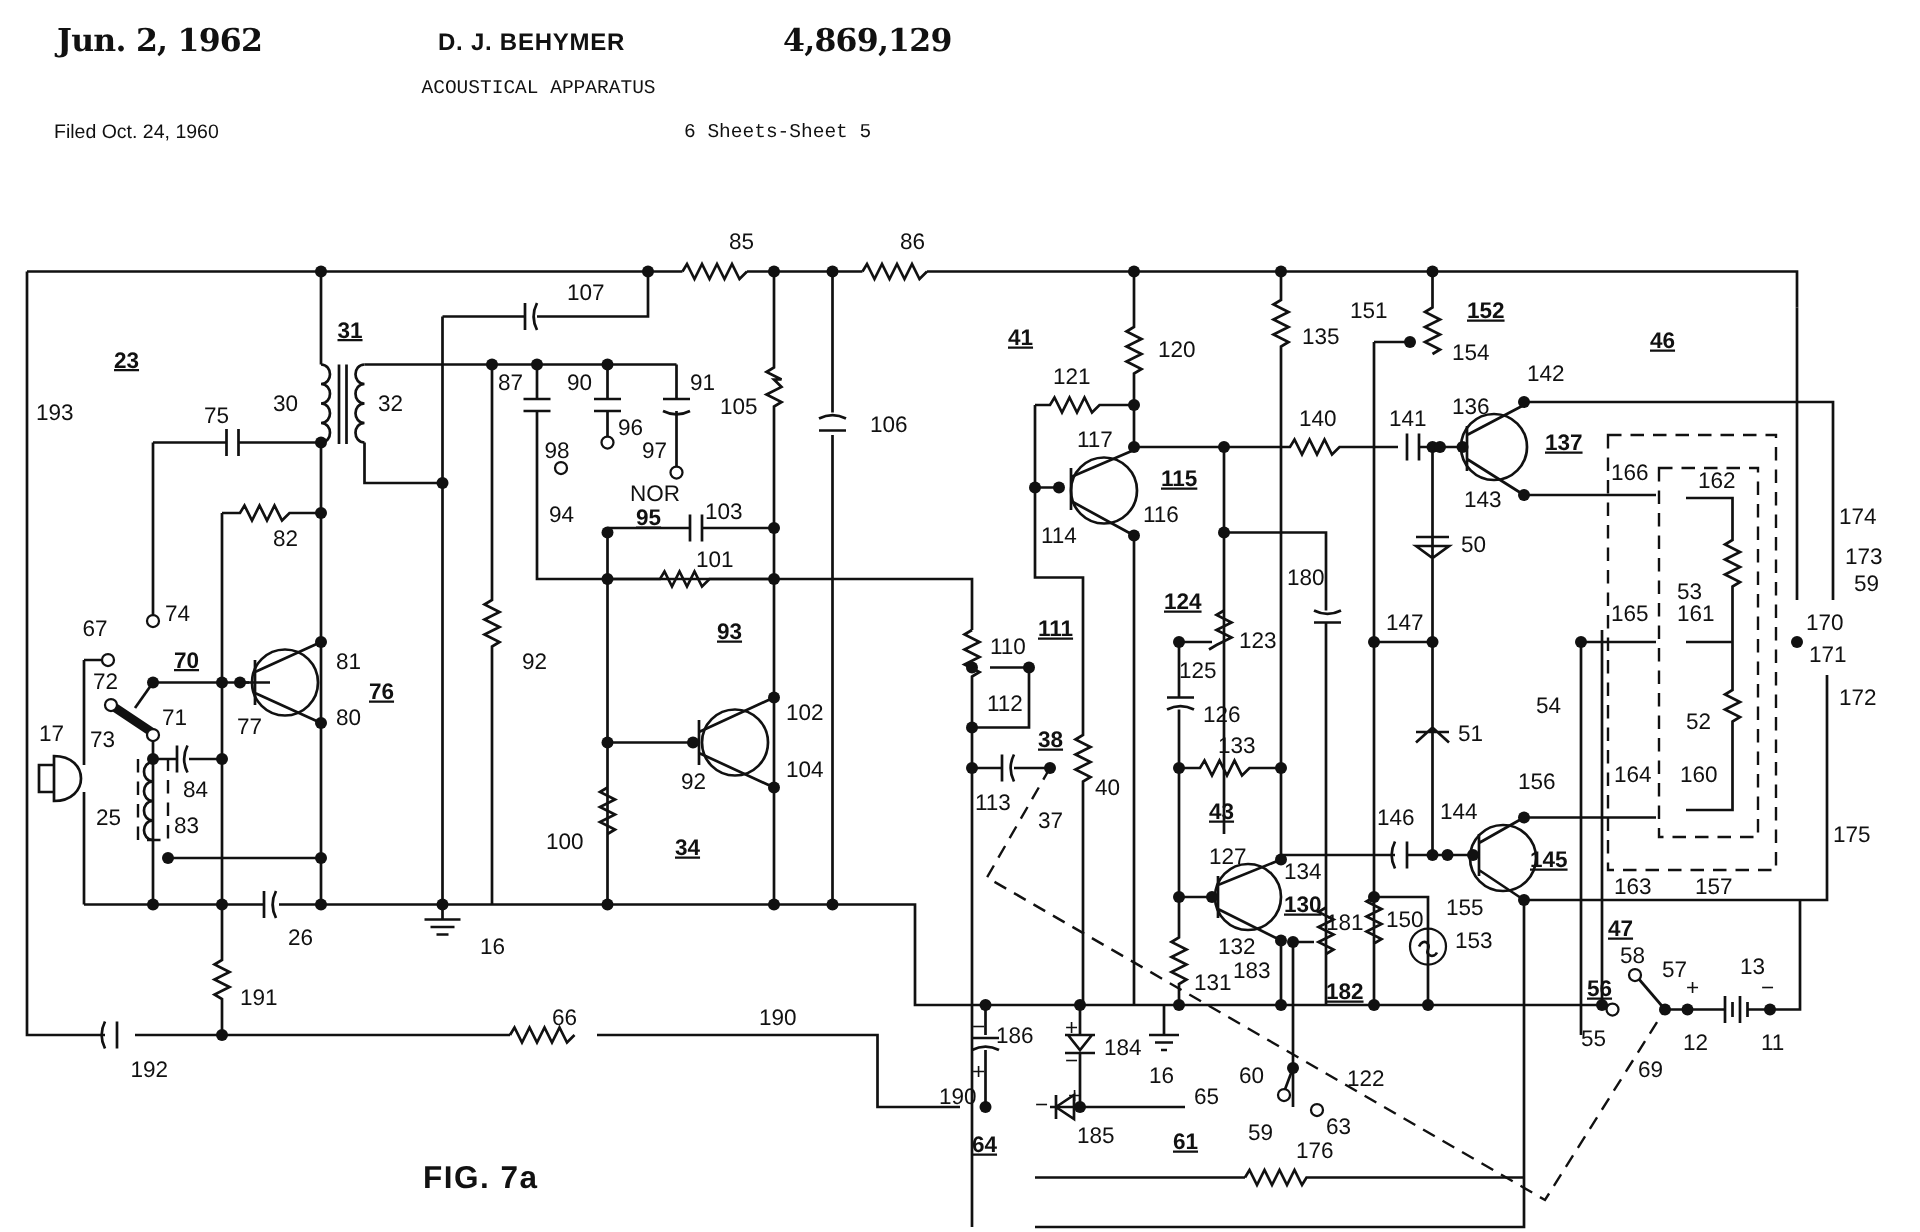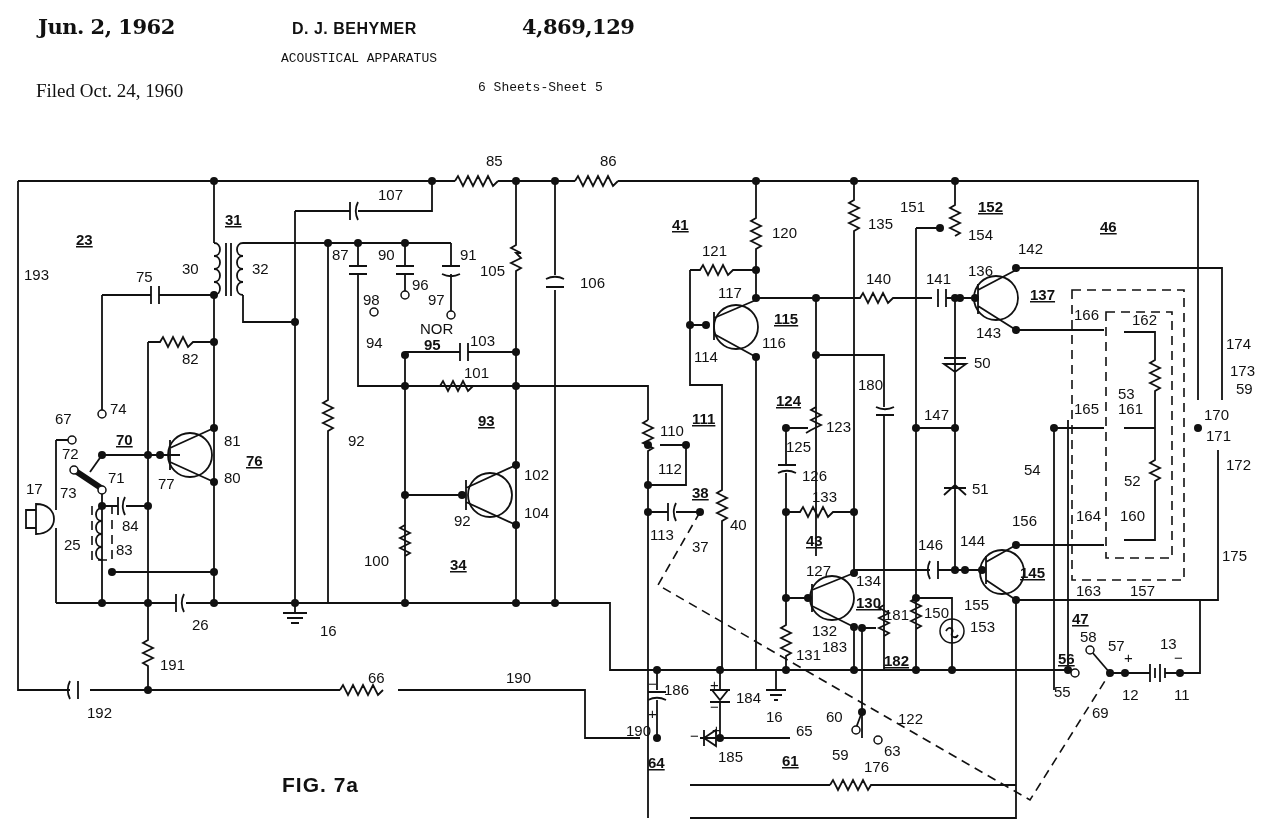--- a/index.html
+++ b/index.html
@@ -2,22 +2,22 @@
 <html><head>
 <meta charset="utf-8">
 <style>
   html, body { margin: 0; padding: 0; background: #ffffff; }
   body { width: 1280px; height: 821px; position: relative; overflow: hidden; color: #111; }
   .hdr { position: absolute; white-space: nowrap; }
   .date { left: 38px; top: 14px; font-family: "DejaVu Serif", serif; font-weight: bold; font-size: 21px; letter-spacing: -0.5px; }
   .inventor { left: 292px; top: 20px; font-family: "Liberation Sans", sans-serif; font-weight: bold; font-size: 16px; letter-spacing: 0.5px; }
   .patno { left: 522px; top: 14px; font-family: "DejaVu Serif", serif; font-weight: bold; font-size: 21px; letter-spacing: -0.5px; }
   .title { left: 266px; top: 51px; font-family: "Liberation Mono", monospace; font-size: 13px; margin-left: 15px; }
-  .filed { left: 36px; top: 80px; font-family: Liberation Serif, serif; font-size: 19px; }
-  .sheets { left: 478px; top: 80px; font-family: "Liberation Mono", monospace; font-size: 13px; }
+  .filed { left: 36px; top: 80px; font-family: Liberation Sans, sans-serif; font-size: 13px; }
+  .sheets { left: 456px; top: 80px; font-family: "Liberation Mono", monospace; font-size: 13px; }
   svg#schematic { position: absolute; left: 0; top: 0; }
   svg .w { stroke: #111; stroke-width: 1.8; fill: none; }
   svg .d { stroke: #111; stroke-width: 1.6; fill: none; stroke-dasharray: 9 6; }
   svg .dot { fill: #111; }
   svg .term { fill: #fff; stroke: #111; stroke-width: 1.5; }
   svg text.lbl { font-family: "Liberation Sans", sans-serif; font-size: 15px; fill: #111; }
   svg text.ul { text-decoration: underline; font-weight: bold; }
   svg text.fig { font-family: "Liberation Sans", sans-serif; font-size: 21px; font-weight: bold; fill: #111; letter-spacing: 1px; }
 </style>
 </head>

